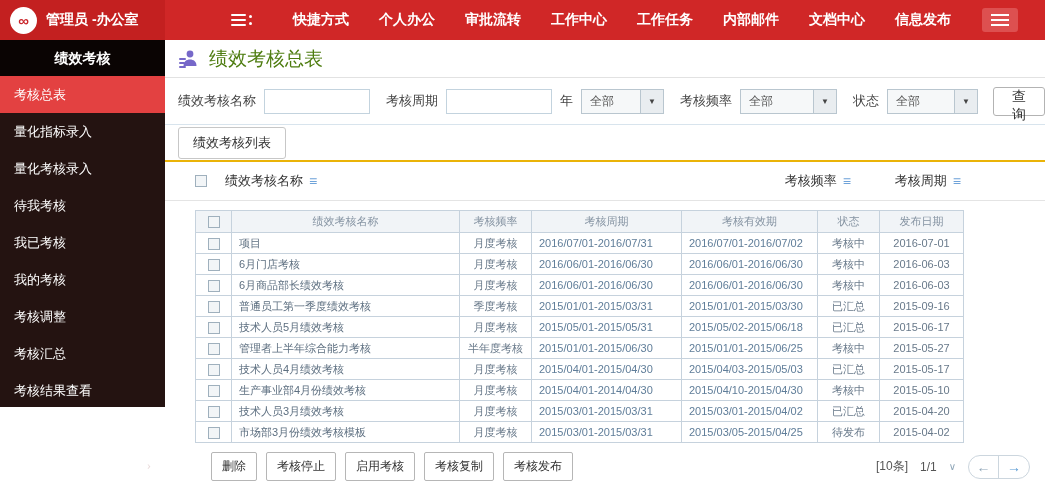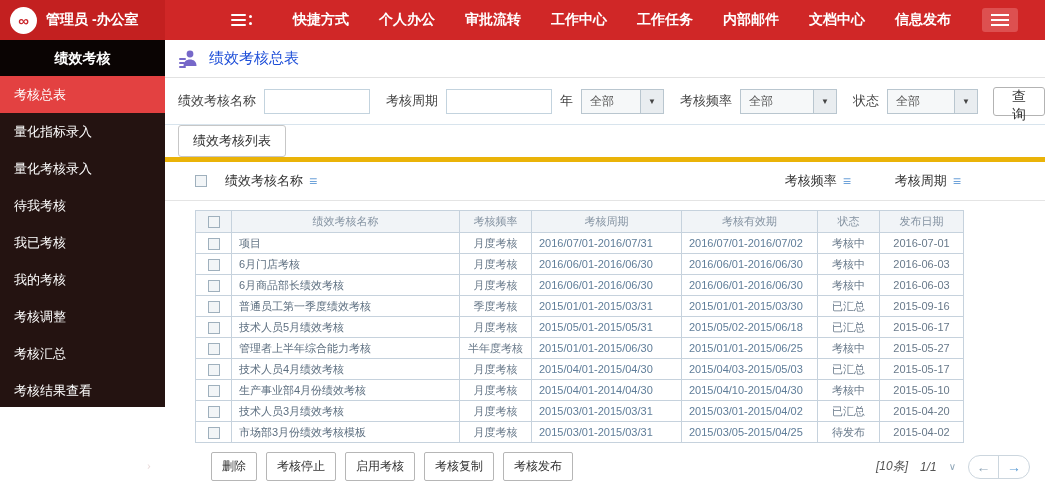--- a/index.html
+++ b/index.html
@@ -32,39 +32,39 @@
   .side-item { height:37px; line-height:37px; padding-left:14px; font-size:13px;
     cursor:pointer; position:relative;font-family:Liberation Serif, serif; }
   .side-item.selected { background:#e34141; }
   .side-item .chev { position:absolute; right:14px; top:0; font-size:13px; color:#e8dada; }
 
   .main { flex:1; background:#fff; display:flex; flex-direction:column; }
 
   
   .title-bar { height:38px; border-bottom:1px solid #e2e2e2; display:flex; align-items:center;
     padding-left:13px; gap:10px; flex:0 0 38px; }
-  .page-title { font-size:15px; color:#1d4ed8; }
+  .page-title { font-size:19px; color:#4d7c0f; }
 
   
   .filter-bar { height:47px; border-bottom:1px solid #d8e4ed; display:flex; align-items:center;
     padding-left:13px; gap:8px; font-size:13px; color:#444; flex:0 0 47px; }
   .flabel { white-space:nowrap; }
   .text-input { width:106px; height:25px; border:1px solid #c3d3de; background:#fff;
     font-size:12px; padding:0 5px; color:#333; }
   .select { display:flex; height:25px; border:1px solid #b9c6cf; background:#f6f8f9;
     cursor:pointer; align-items:stretch; }
   .select-value { min-width:58px; padding:0 8px; font-size:12px; color:#555; line-height:23px; }
   .select-arrow { width:23px; background:#e9edf0; border-left:1px solid #b9c6cf;
     display:flex; align-items:center; justify-content:center; font-size:8px; color:#444; }
   .query-btn { height:29px; padding:0 14px; margin-left:7px; background:#fff;
     border:1px solid #b3b3b3; border-radius:3px; font-size:14px; color:#333; cursor:pointer; }
 
   
   .tab-bar { height:37px; display:flex; align-items:center; padding-left:13px;
-    border-bottom:5px solid #eab308; flex:0 0 37px; }
+    border-bottom:2px solid #eab308; flex:0 0 37px; }
   .tab-btn { border:1px solid #c7c7c7; background:#fff; border-radius:3px; padding:6px 14px;
     font-size:13px; color:#333; cursor:pointer; }
   .sort-bar { height:39px; display:flex; align-items:center; padding:0 84px 0 30px;
     border-bottom:1px solid #e4e4e4; font-size:13px; color:#333; flex:0 0 39px; }
   .sort-group { display:flex; align-items:center; gap:6px; cursor:pointer; }
   .sort-icon { color:#6fa3d9; font-size:14px; }
   .sort-spacer { flex:1; }
   .sort-right { display:flex; gap:44px; }
   .cb { display:inline-block; width:12px; height:12px; border:1px solid #9fb0bd;
     background:#f2f5f7; cursor:pointer; vertical-align:middle; }
@@ -77,21 +77,21 @@
   td { border:1px solid #c6d2dd; height:21px; padding:0 7px; background:#fff; }
   td.name { text-align:left; color:#5d6f80; }
   td.center { text-align:center; }
   td.date { color:#5f7d99; }
   td.cbcell, th.cbcell { text-align:center; }
 
   
   .actions-row { display:flex; align-items:center; margin:9px 15px 0 30px;padding-left:16px; }
   .action-btn { border:1px solid #b6b6b6; background:#fff; border-radius:2px;
     padding:5px 10px; font-size:12px; color:#333; margin-right:9px; cursor:pointer; }
-  .pag { margin-left:auto; display:flex; align-items:center; gap:12px; font-size:12px; color:#555;font-style:italic; }
+  .pag { margin-left:auto; display:flex; align-items:center; gap:12px; font-size:12px; color:#555; }
   .pag-caret { color:#8fa6b8; font-size:10px; cursor:pointer; }
   .pag-pill { display:flex; border:1px solid #ccd6de; border-radius:12px; overflow:hidden;
     height:24px; background:#fff; }
   .pag-prev,.pag-next { width:30px; text-align:center; line-height:22px; font-size:14px; cursor:pointer; }
   .pag-prev { color:#8fa6b8; border-right:1px solid #ccd6de; }
   .pag-next { color:#5a9bd4; }
 </style>
 </head>
 <body>
 

